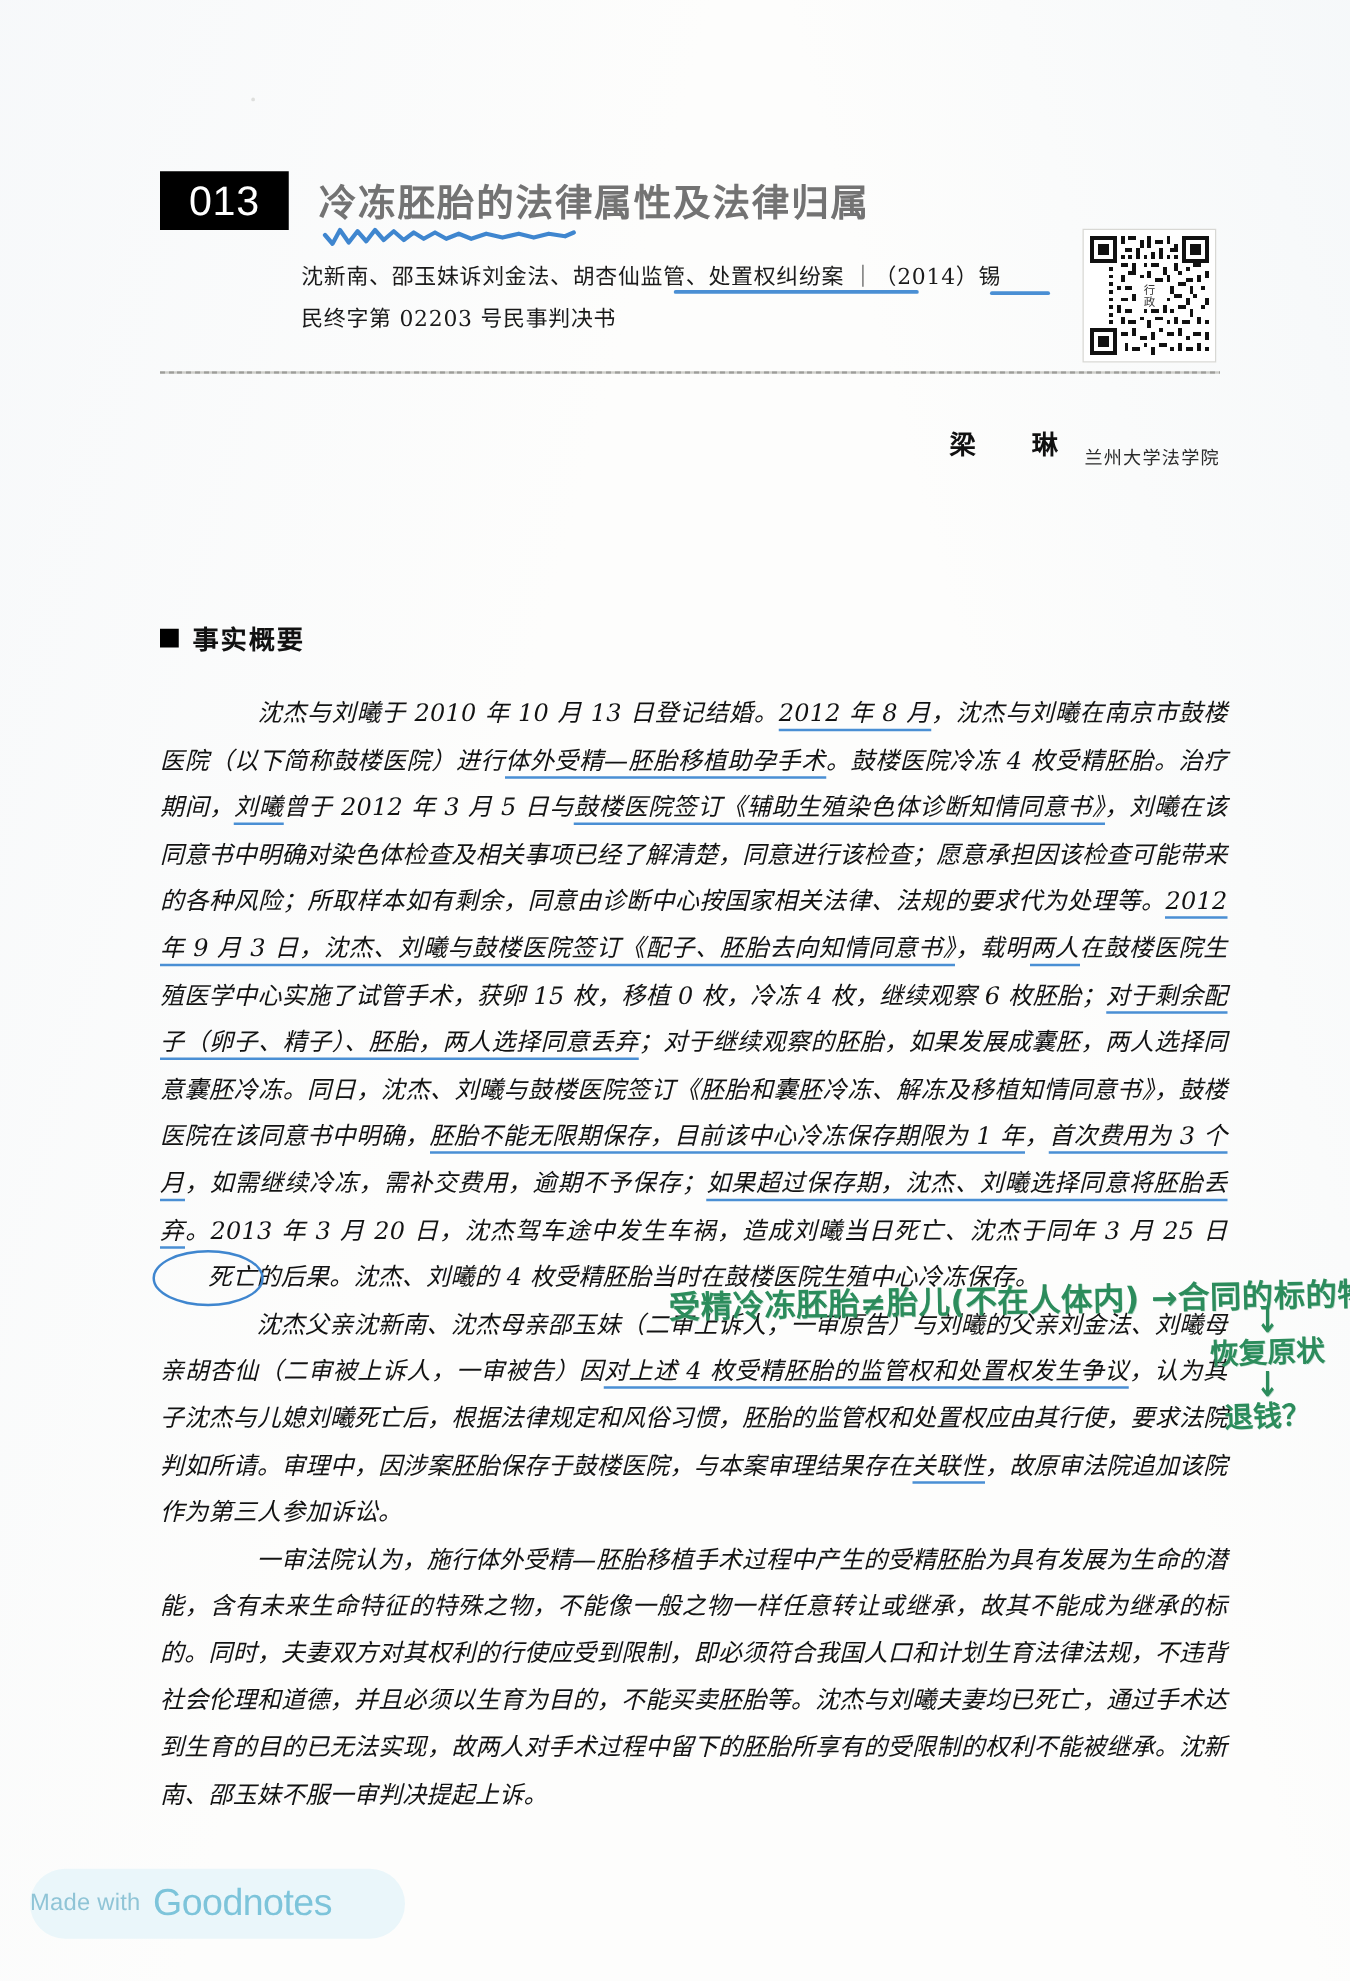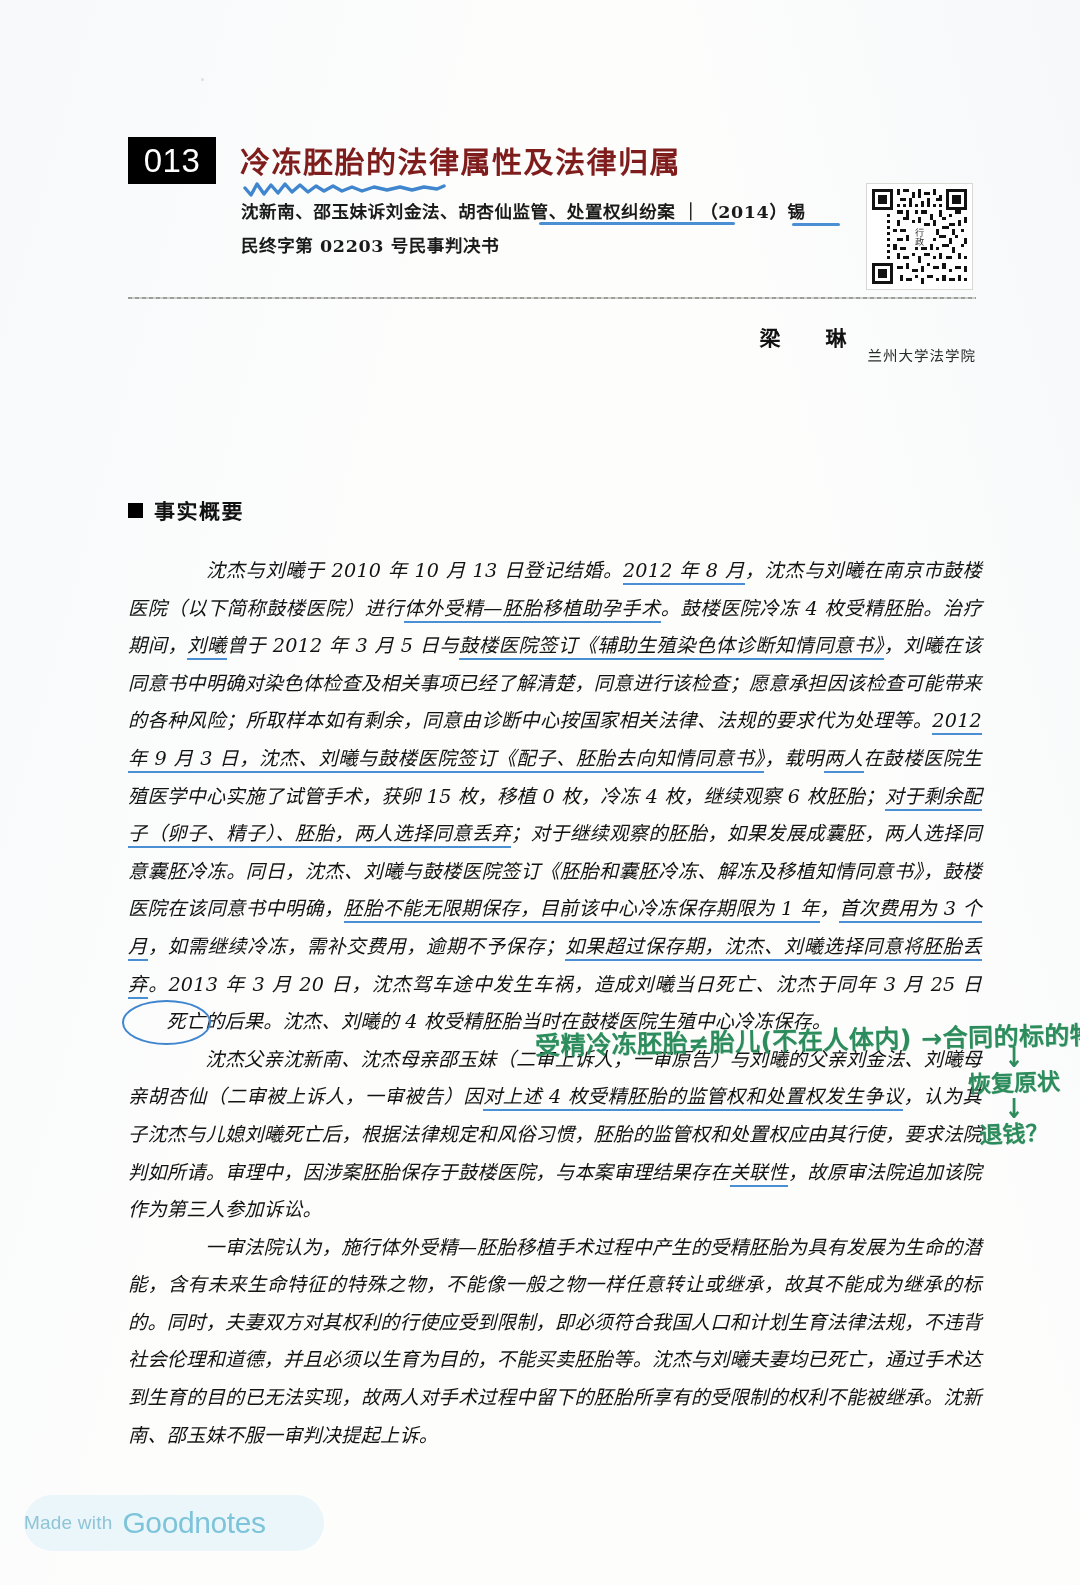--- a/index.html
+++ b/index.html
@@ -49,52 +49,51 @@
     display: flex;
     align-items: flex-start;
   }
   #issue-badge {
     background: #000000;
     color: #ffffff;
     font-family: "Liberation Sans", sans-serif;
     font-size: 33px;
     font-weight: 400;
     letter-spacing: 0.5px;
-    width: 88px;
+    width: 103px;
     height: 47px;
     line-height: 47px;
     text-align: center;
     flex: 0 0 auto;
   }
   #title-wrap {
     position: relative;
     margin-left: 24px;
     padding-top: 1px;
   }
   #article-title {
     font-family: "DejaVu Serif", "Liberation Serif", serif;
     font-size: 30px;
     font-weight: 700;
-    color: #7f1d1d;
+    color: #737373;
     letter-spacing: 1.5px;
     white-space: nowrap;
   }
   #title-squiggle {
     position: absolute;
     left: 2px;
     top: 42px;
     width: 205px;
     height: 22px;
   }
   #subtitle-block {
-    margin-top: 11px;
+    margin-top: 21px;
     margin-left: 113px;
     width: 618px;
     position: relative;
-    font-weight: bold;
   }
   .subtitle-line {
     font-family: "DejaVu Serif", "Liberation Serif", serif;
     font-size: 17.5px;
     color: #1a1a1a;
     letter-spacing: 0.6px;
     line-height: 34px;
     white-space: nowrap;
   }
   .sub-ul-1 {
@@ -132,24 +131,24 @@
     height: 2px;
     background: repeating-linear-gradient(
       90deg, #8d8d88 0px, #8d8d88 4px, #c7c7c2 4px, #c7c7c2 7px);
     opacity: .85;
     z-index: 3;
   }
 
   #byline {
     position: absolute;
     right: 104px;
-    top: 322px;
+    top: 332px;
     z-index: 3;
     display: flex;
-    align-items: flex-start;
+    align-items: center;
     gap: 9px;
   }
   #author-name {
     font-family: "DejaVu Serif", "Liberation Serif", serif;
     font-size: 21px;
     font-weight: 700;
     color: #111;
     letter-spacing: 12px;
   }
   #author-affil {

